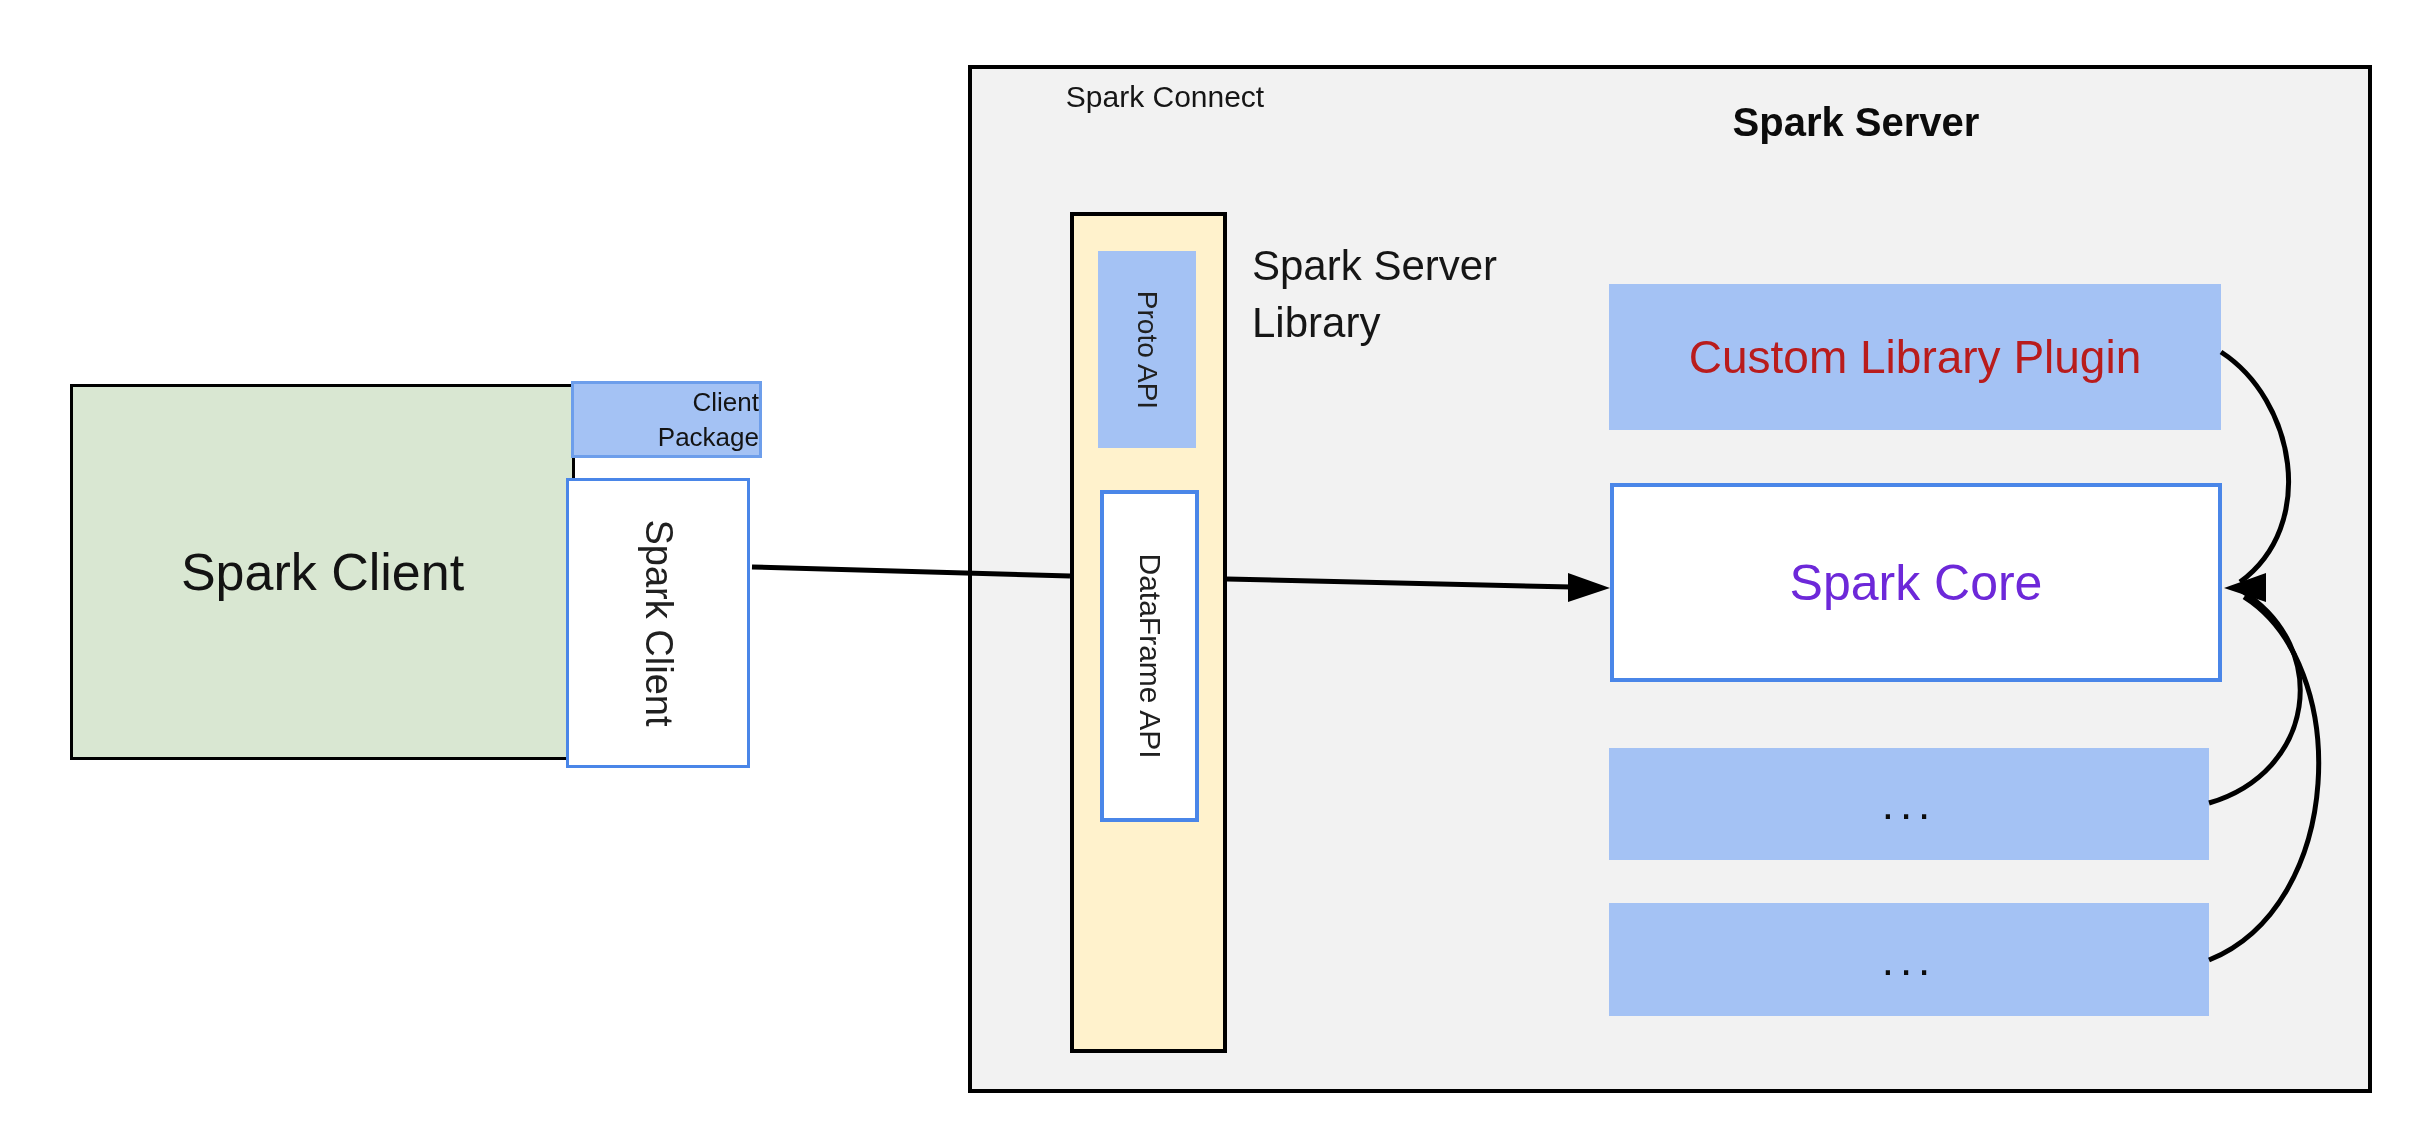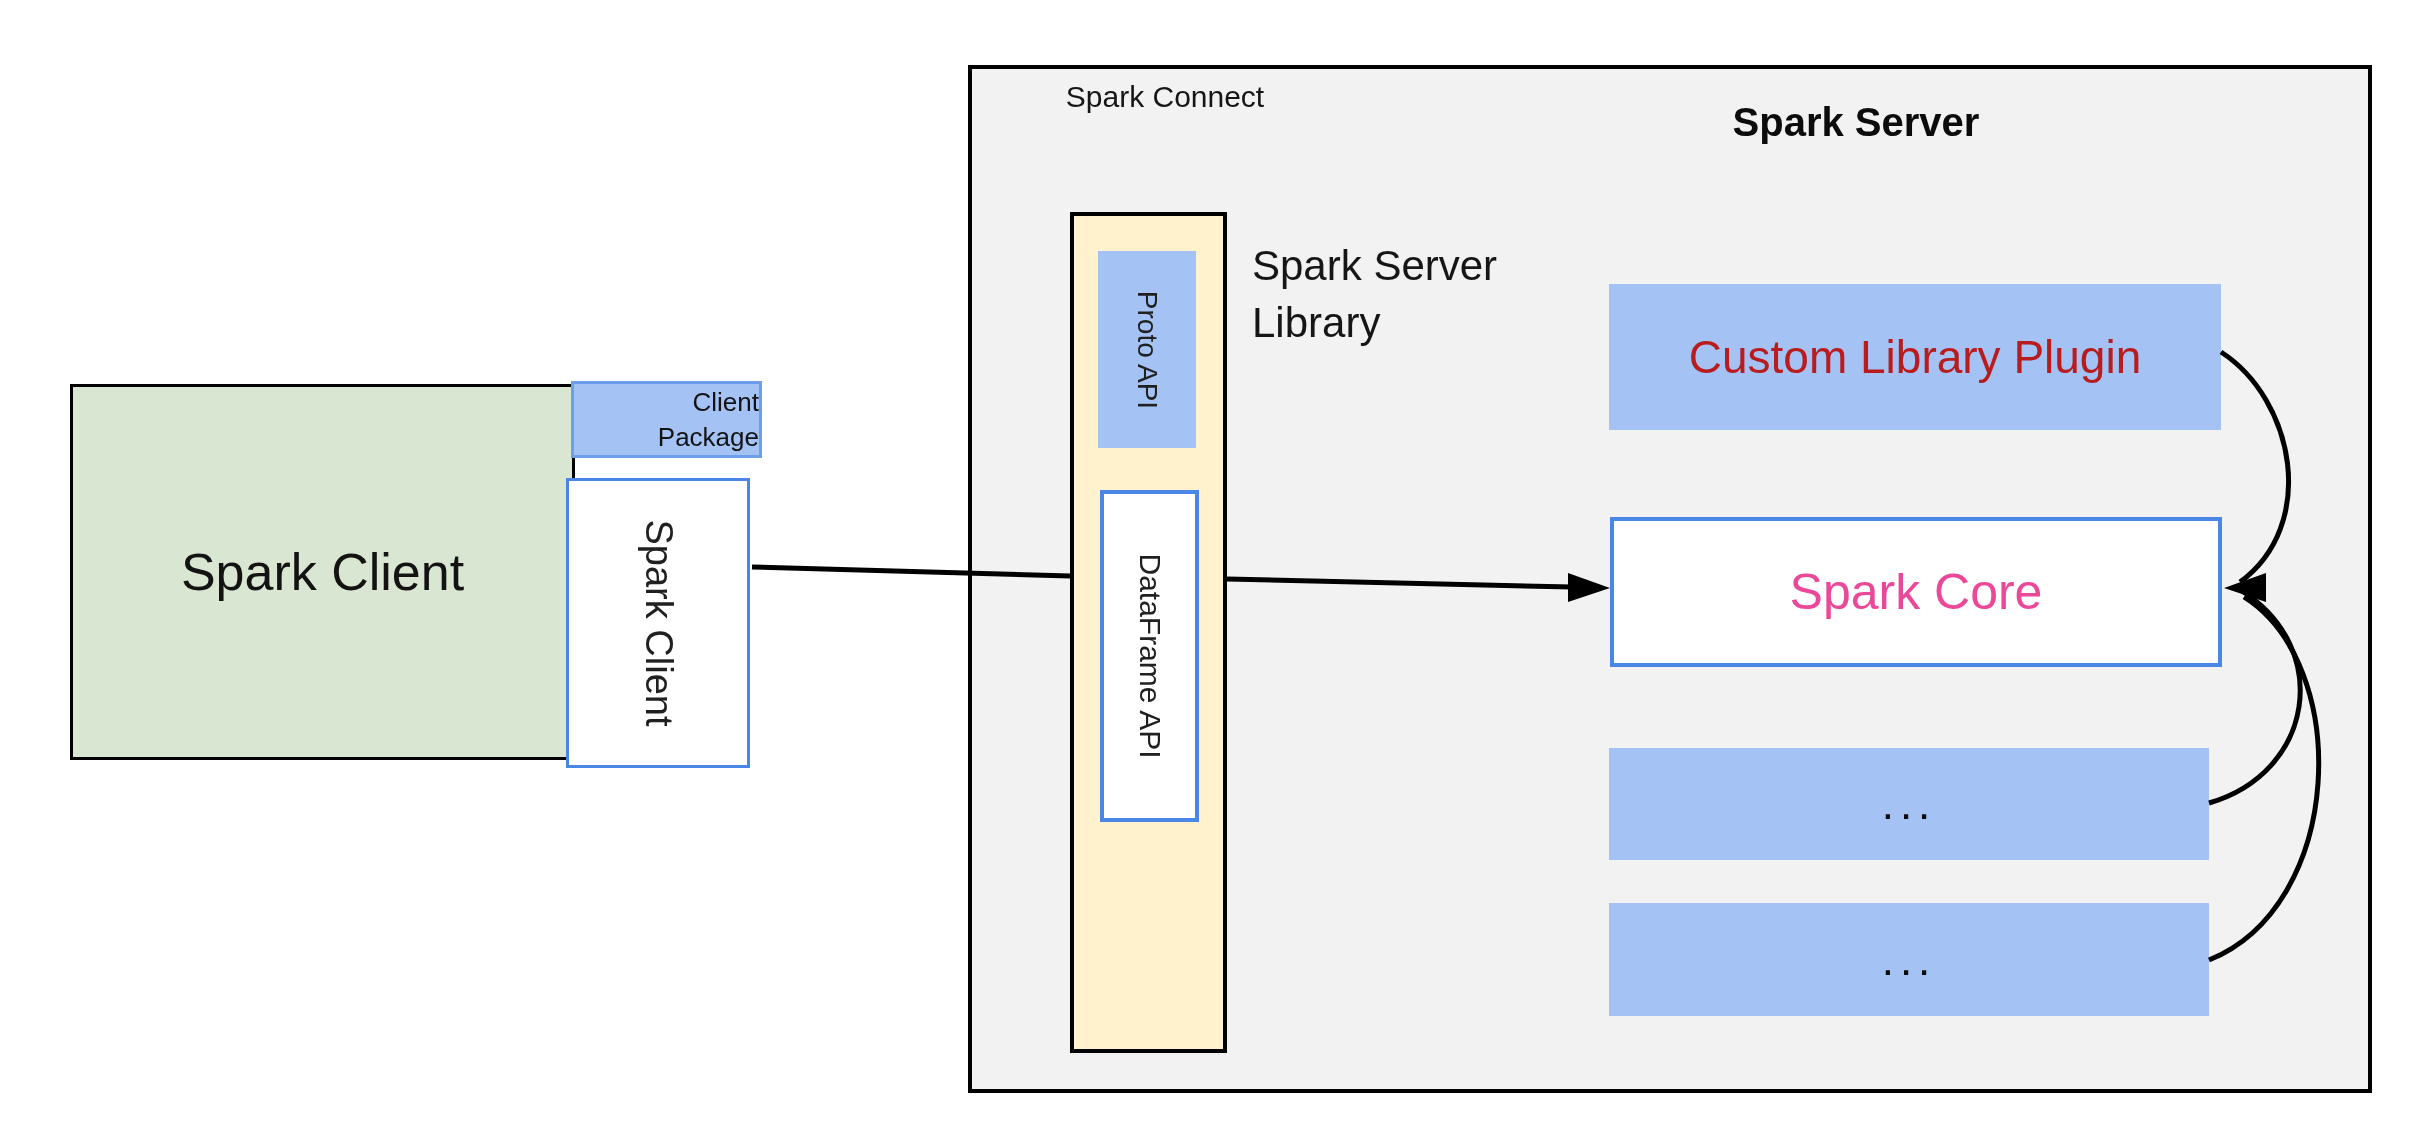--- a/index.html
+++ b/index.html
@@ -76,24 +76,24 @@
   .vtext.df{font-size:30px;}
 
   
   .plugin-box{
     left:1609px;top:284px;width:612px;height:146px;
     background:#a4c2f4;
     display:flex;justify-content:center;align-items:center;
     font-size:46px;color:#b91c1c;
   }
   .core-box{
-    left:1610px;top:483px;width:612px;height:150px;
+    left:1610px;top:483px;width:612px;height:199px;
     background:#ffffff;border:4px solid #4a86e8;
     display:flex;justify-content:center;align-items:center;
-    font-size:50px;color:#ec4899;margin-top:34px;
+    font-size:50px;color:#6d28d9;
   }
   .dots-box{
     left:1609px;width:600px;
     background:#a4c2f4;
     display:flex;justify-content:center;align-items:center;
     font-size:44px;letter-spacing:6px;color:#0c0c0c;
   }
   .dots-box.first{top:748px;height:112px;}
   .dots-box.second{top:903px;height:113px;}
 

